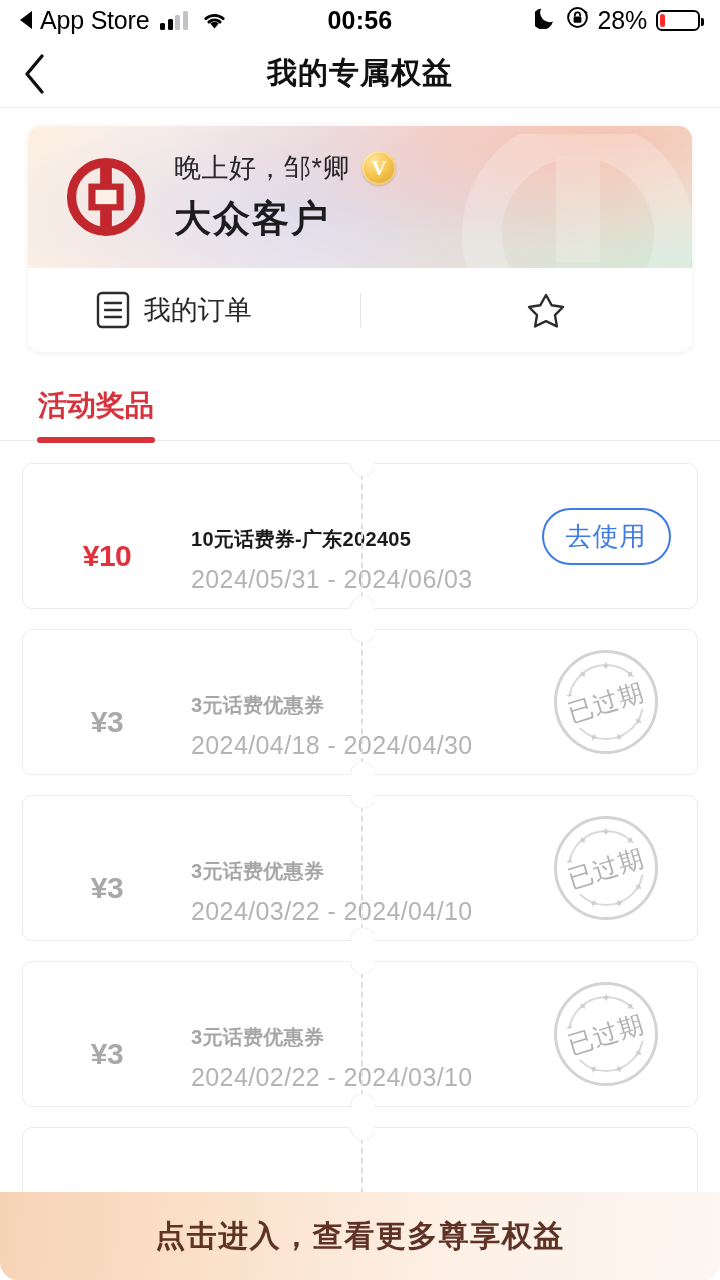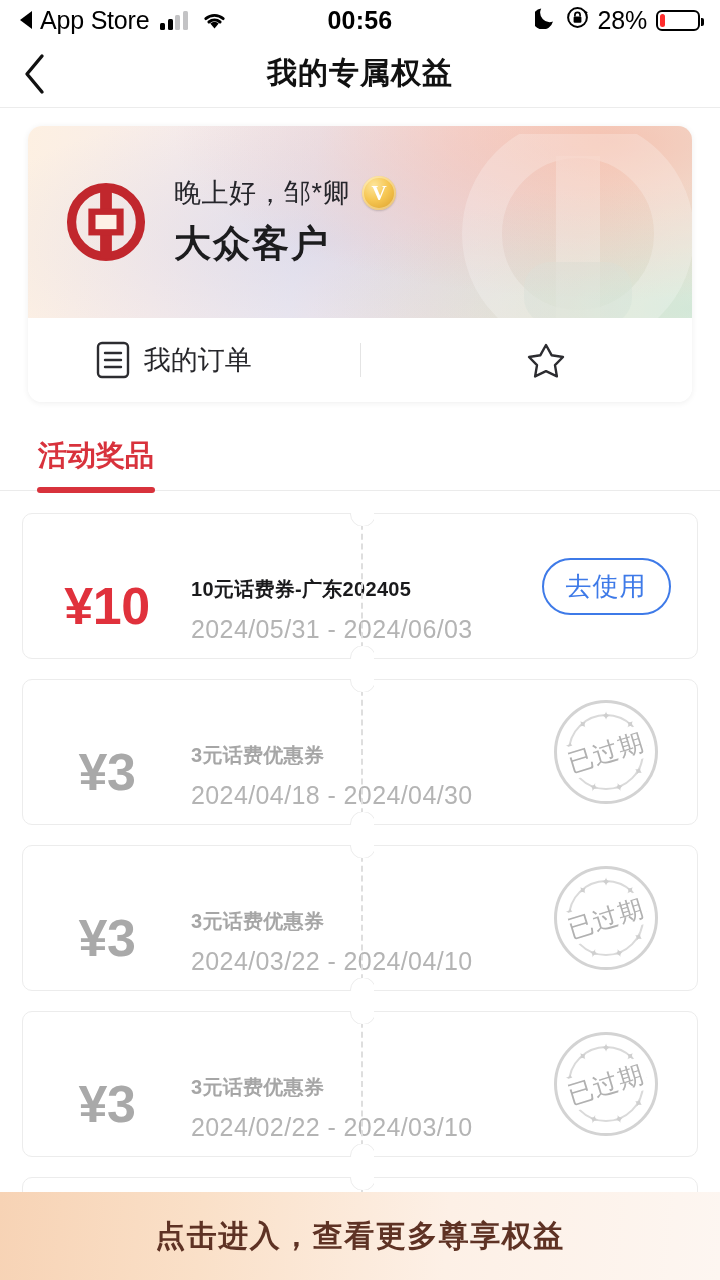--- a/index.html
+++ b/index.html
@@ -2,21 +2,21 @@
 <html><head>
 <meta charset="utf-8">
 <style>
   * { box-sizing: border-box; margin: 0; padding: 0; }
   html, body {
     width: 720px; height: 1280px;
     background: #ffffff;
     font-family: "Liberation Sans", "DejaVu Sans", sans-serif;
     overflow: hidden;
   }
-  #app { position: relative; width: 720px; height: 1280px; background: #ffffff; overflow: hidden; }
+  #app { position: relative; width: 720px; height: 1280px; background: #ffffff; overflow: hidden; border-radius: 18px; }
 
   
   .statusbar {
     position: relative; height: 40px; width: 100%;
     display: flex; align-items: center;
     padding: 0 20px;
     font-size: 25px; font-weight: 500; color: #000;
     letter-spacing: -0.2px;
   }
   .sb-left { display: flex; align-items: center; gap: 7px; }
@@ -73,21 +73,21 @@
 
   
   .profile-card {
     margin: 18px 28px 0 28px;
     border-radius: 14px;
     background: #fff;
     box-shadow: 0 1px 6px rgba(0,0,0,0.07);
     overflow: hidden;
   }
   .profile-banner {
-    position: relative; height: 192px; overflow: hidden;
+    position: relative; height: 142px; overflow: hidden;
     background:
       radial-gradient(120% 150% at 88% 8%, rgba(243,170,150,0.55) 0%, rgba(243,170,150,0) 55%),
       radial-gradient(110% 130% at 100% 95%, rgba(186,226,206,0.55) 0%, rgba(186,226,206,0) 52%),
       radial-gradient(90% 120% at 44% 60%, rgba(205,205,228,0.45) 0%, rgba(205,205,228,0) 60%),
       linear-gradient(100deg, #fdf0e2 0%, #f7ecea 22%, #eeeaf1 42%, #f6e2e0 62%, #f7e3d6 82%, #f1efe4 100%);
   }
   .watermark {
     position: absolute; right: -36px; top: 8px; width: 300px; height: 210px;
     opacity: 0.30;
   }
@@ -145,21 +145,21 @@
     height: 146px; margin-bottom: 20px;
     background: #fff;
     border: 1px solid #ececec;
     border-radius: 10px;
     display: flex; align-items: center;
     overflow: visible;
   }
   .coupon .amount {
     width: 168px; flex: 0 0 168px;
     text-align: center;
-    font-size: 52px; font-weight: 700; letter-spacing: -0.5px; margin-top: 40px;
+    font-size: 30px; font-weight: 700; letter-spacing: -0.5px; margin-top: 40px;
   }
   .coupon.active .amount { color: #e0313c; }
   .coupon.expired .amount { color: #a9a9a9; }
   .coupon .info { flex: 1; padding-right: 22px; }
   .coupon .c-title {
     font-size: 20px; font-weight: 700; margin-bottom: 12px; letter-spacing: 0.3px; margin-top: 48px;
   }
   .coupon.active .c-title { color: #1a1a1c; }
   .coupon.expired .c-title { color: #a6a6a6; font-weight: 700; }
   .coupon .c-date { font-size: 25px; color: #b4b4b4; letter-spacing: 0.4px; }

